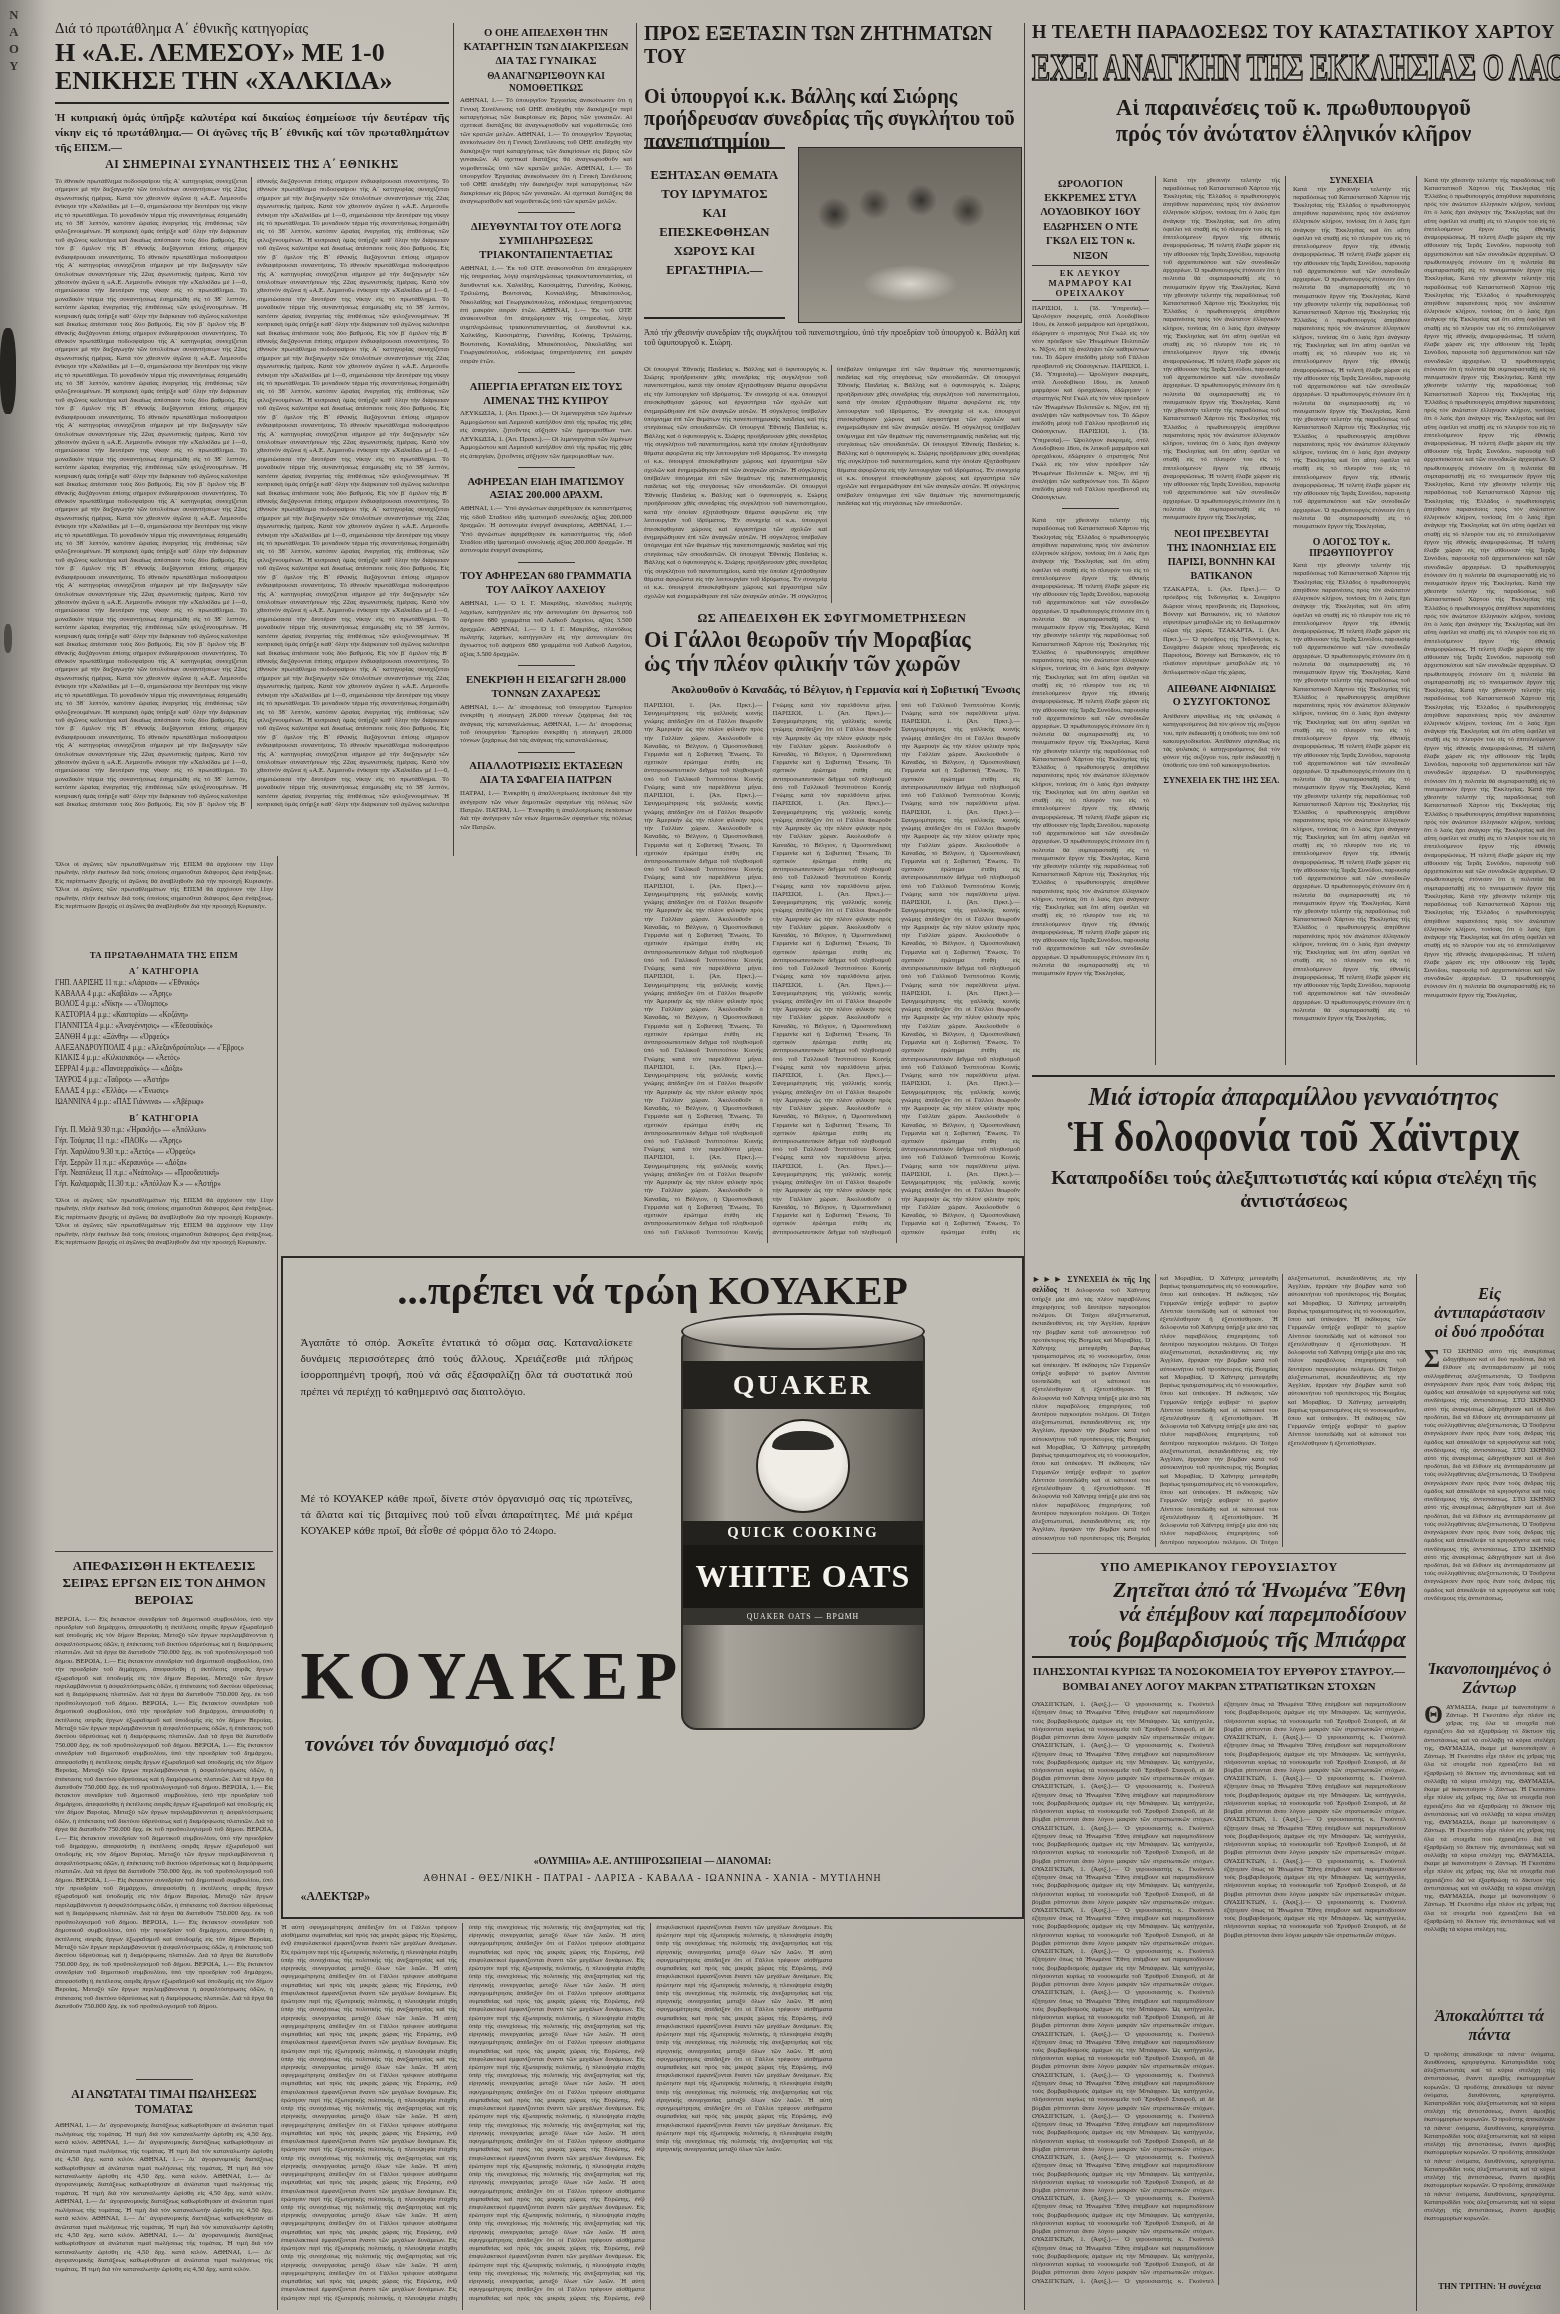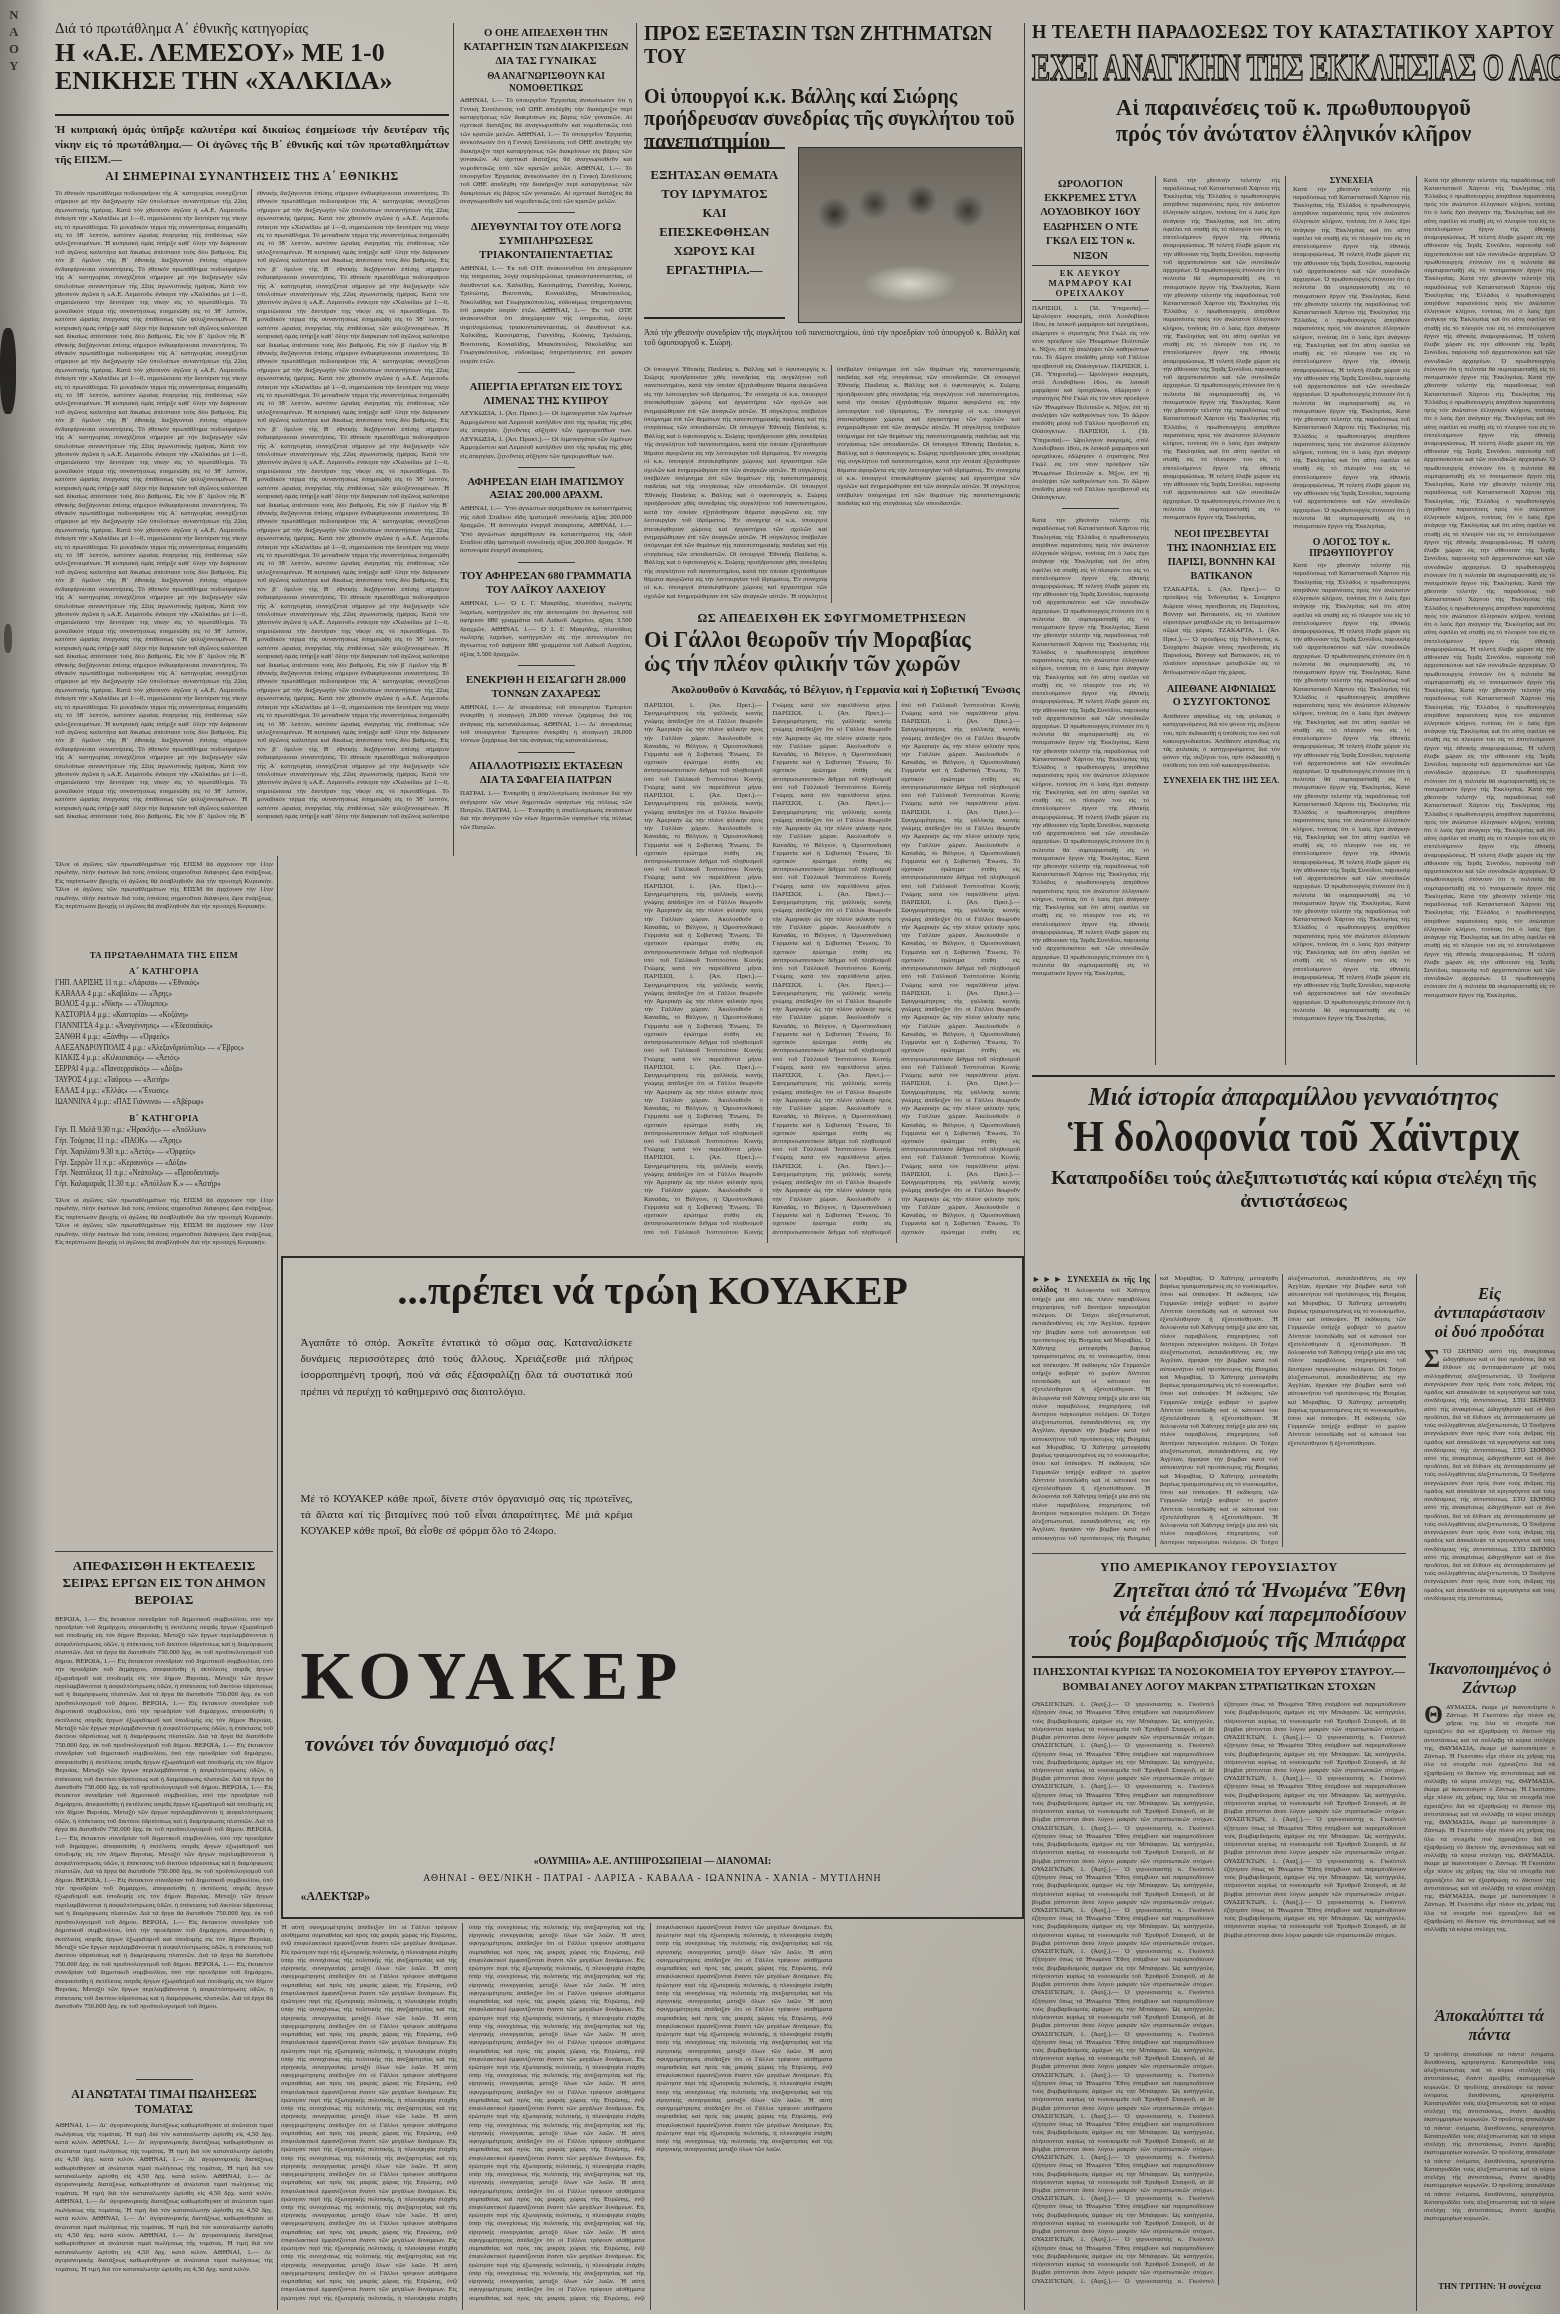--- a/index.html
+++ b/index.html
@@ -79,21 +79,21 @@
   <div class="vrule" style="left:1155px;top:176px;height:889px;"></div>
   <div class="vrule" style="left:1285px;top:176px;height:889px;"></div>
   <div class="vrule" style="left:1416px;top:176px;height:889px;"></div>
   <div class="vrule" style="left:1416px;top:1274px;height:1037px;"></div>
   <div class="hrule" style="left:55px;top:1551px;width:218px;"></div>
   <div class="hrule" style="left:1032px;top:1553px;width:374px;"></div>
 
   <section class="abs" style="left:55px;top:19.5px;width:394px;height:837px;overflow:hidden;">
     <div style="font-size:14.6px;margin-bottom:2px;">Διά τό πρωτάθλημα Α΄ ἐθνικῆς κατηγορίας</div>
     <div class="b" style="font-size:26px;line-height:1.08;">Η «Α.Ε. ΛΕΜΕΣΟΥ» ΜΕ 1-0</div>
-    <div class="b" style="font-size:26px;line-height:1.08;border-bottom:2px solid #26251f;padding-bottom:19px;">ΕΝΙΚΗΣΕ ΤΗΝ «ΧΑΛΚΙΔΑ»</div>
+    <div class="b" style="font-size:26px;line-height:1.08;border-bottom:2px solid #26251f;padding-bottom:7px;">ΕΝΙΚΗΣΕ ΤΗΝ «ΧΑΛΚΙΔΑ»</div>
     <div class="b jt" style="font-size:11.2px;line-height:1.3;margin:6.8px 0 3.9px 0;">Ἡ κυπριακή ὁμάς ὑπῆρξε καλυτέρα καί δικαίως ἐσημείωσε τήν δευτέραν τῆς νίκην εἰς τό πρωτάθλημα.— Οἱ ἀγῶνες τῆς Β΄ ἐθνικῆς καί τῶν πρωταθλημάτων τῆς ΕΠΣΜ.—</div>
     <div class="b ctr" style="font-size:11.7px;margin:3.9px 0 5.9px 0;letter-spacing:0.5px;">ΑΙ ΣΗΜΕΡΙΝΑΙ ΣΥΝΑΝΤΗΣΕΙΣ ΤΗΣ Α΄ ΕΘΝΙΚΗΣ</div>
     <div style="height:632px;">
       <div class="body-sm cols2">Τό ἐθνικόν πρωτάθλημα ποδοσφαίρου τῆς Α΄ κατηγορίας συνεχίζεται σήμερον μέ τήν διεξαγωγήν τῶν ὑπολοίπων συναντήσεων τῆς 22ας ἀγωνιστικῆς ἡμέρας. Κατά τόν χθεσινόν ἀγῶνα ἡ «Α.Ε. Λεμεσοῦ» ἐνίκησε τήν «Χαλκίδα» μέ 1—0, σημειώσασα τήν δευτέραν της νίκην εἰς τό πρωτάθλημα. Τό μοναδικόν τέρμα τῆς συναντήσεως ἐσημειώθη εἰς τό 38΄ λεπτόν, κατόπιν ὡραίας ἐνεργείας τῆς ἐπιθέσεως τῶν φιλοξενουμένων. Ἡ κυπριακή ὁμάς ὑπῆρξε καθ᾿ ὅλην τήν διάρκειαν τοῦ ἀγῶνος καλυτέρα καί δικαίως ἀπέσπασε τούς δύο βαθμούς. Εἰς τόν β΄ ὅμιλον τῆς Β΄ ἐθνικῆς διεξάγονται ἐπίσης σήμερον ἐνδιαφέρουσαι συναντήσεις. Τό ἐθνικόν πρωτάθλημα ποδοσφαίρου τῆς Α΄ κατηγορίας συνεχίζεται σήμερον μέ τήν διεξαγωγήν τῶν ὑπολοίπων συναντήσεων τῆς 22ας ἀγωνιστικῆς ἡμέρας. Κατά τόν χθεσινόν ἀγῶνα ἡ «Α.Ε. Λεμεσοῦ» ἐνίκησε τήν «Χαλκίδα» μέ 1—0, σημειώσασα τήν δευτέραν της νίκην εἰς τό πρωτάθλημα. Τό μοναδικόν τέρμα τῆς συναντήσεως ἐσημειώθη εἰς τό 38΄ λεπτόν, κατόπιν ὡραίας ἐνεργείας τῆς ἐπιθέσεως τῶν φιλοξενουμένων. Ἡ κυπριακή ὁμάς ὑπῆρξε καθ᾿ ὅλην τήν διάρκειαν τοῦ ἀγῶνος καλυτέρα καί δικαίως ἀπέσπασε τούς δύο βαθμούς. Εἰς τόν β΄ ὅμιλον τῆς Β΄ ἐθνικῆς διεξάγονται ἐπίσης σήμερον ἐνδιαφέρουσαι συναντήσεις. Τό ἐθνικόν πρωτάθλημα ποδοσφαίρου τῆς Α΄ κατηγορίας συνεχίζεται σήμερον μέ τήν διεξαγωγήν τῶν ὑπολοίπων συναντήσεων τῆς 22ας ἀγωνιστικῆς ἡμέρας. Κατά τόν χθεσινόν ἀγῶνα ἡ «Α.Ε. Λεμεσοῦ» ἐνίκησε τήν «Χαλκίδα» μέ 1—0, σημειώσασα τήν δευτέραν της νίκην εἰς τό πρωτάθλημα. Τό μοναδικόν τέρμα τῆς συναντήσεως ἐσημειώθη εἰς τό 38΄ λεπτόν, κατόπιν ὡραίας ἐνεργείας τῆς ἐπιθέσεως τῶν φιλοξενουμένων. Ἡ κυπριακή ὁμάς ὑπῆρξε καθ᾿ ὅλην τήν διάρκειαν τοῦ ἀγῶνος καλυτέρα καί δικαίως ἀπέσπασε τούς δύο βαθμούς. Εἰς τόν β΄ ὅμιλον τῆς Β΄ ἐθνικῆς διεξάγονται ἐπίσης σήμερον ἐνδιαφέρουσαι συναντήσεις. Τό ἐθνικόν πρωτάθλημα ποδοσφαίρου τῆς Α΄ κατηγορίας συνεχίζεται σήμερον μέ τήν διεξαγωγήν τῶν ὑπολοίπων συναντήσεων τῆς 22ας ἀγωνιστικῆς ἡμέρας. Κατά τόν χθεσινόν ἀγῶνα ἡ «Α.Ε. Λεμεσοῦ» ἐνίκησε τήν «Χαλκίδα» μέ 1—0, σημειώσασα τήν δευτέραν της νίκην εἰς τό πρωτάθλημα. Τό μοναδικόν τέρμα τῆς συναντήσεως ἐσημειώθη εἰς τό 38΄ λεπτόν, κατόπιν ὡραίας ἐνεργείας τῆς ἐπιθέσεως τῶν φιλοξενουμένων. Ἡ κυπριακή ὁμάς ὑπῆρξε καθ᾿ ὅλην τήν διάρκειαν τοῦ ἀγῶνος καλυτέρα καί δικαίως ἀπέσπασε τούς δύο βαθμούς. Εἰς τόν β΄ ὅμιλον τῆς Β΄ ἐθνικῆς διεξάγονται ἐπίσης σήμερον ἐνδιαφέρουσαι συναντήσεις. Τό ἐθνικόν πρωτάθλημα ποδοσφαίρου τῆς Α΄ κατηγορίας συνεχίζεται σήμερον μέ τήν διεξαγωγήν τῶν ὑπολοίπων συναντήσεων τῆς 22ας ἀγωνιστικῆς ἡμέρας. Κατά τόν χθεσινόν ἀγῶνα ἡ «Α.Ε. Λεμεσοῦ» ἐνίκησε τήν «Χαλκίδα» μέ 1—0, σημειώσασα τήν δευτέραν της νίκην εἰς τό πρωτάθλημα. Τό μοναδικόν τέρμα τῆς συναντήσεως ἐσημειώθη εἰς τό 38΄ λεπτόν, κατόπιν ὡραίας ἐνεργείας τῆς ἐπιθέσεως τῶν φιλοξενουμένων. Ἡ κυπριακή ὁμάς ὑπῆρξε καθ᾿ ὅλην τήν διάρκειαν τοῦ ἀγῶνος καλυτέρα καί δικαίως ἀπέσπασε τούς δύο βαθμούς. Εἰς τόν β΄ ὅμιλον τῆς Β΄ ἐθνικῆς διεξάγονται ἐπίσης σήμερον ἐνδιαφέρουσαι συναντήσεις. Τό ἐθνικόν πρωτάθλημα ποδοσφαίρου τῆς Α΄ κατηγορίας συνεχίζεται σήμερον μέ τήν διεξαγωγήν τῶν ὑπολοίπων συναντήσεων τῆς 22ας ἀγωνιστικῆς ἡμέρας. Κατά τόν χθεσινόν ἀγῶνα ἡ «Α.Ε. Λεμεσοῦ» ἐνίκησε τήν «Χαλκίδα» μέ 1—0, σημειώσασα τήν δευτέραν της νίκην εἰς τό πρωτάθλημα. Τό μοναδικόν τέρμα τῆς συναντήσεως ἐσημειώθη εἰς τό 38΄ λεπτόν, κατόπιν ὡραίας ἐνεργείας τῆς ἐπιθέσεως τῶν φιλοξενουμένων. Ἡ κυπριακή ὁμάς ὑπῆρξε καθ᾿ ὅλην τήν διάρκειαν τοῦ ἀγῶνος καλυτέρα καί δικαίως ἀπέσπασε τούς δύο βαθμούς. Εἰς τόν β΄ ὅμιλον τῆς Β΄ ἐθνικῆς διεξάγονται ἐπίσης σήμερον ἐνδιαφέρουσαι συναντήσεις. Τό ἐθνικόν πρωτάθλημα ποδοσφαίρου τῆς Α΄ κατηγορίας συνεχίζεται σήμερον μέ τήν διεξαγωγήν τῶν ὑπολοίπων συναντήσεων τῆς 22ας ἀγωνιστικῆς ἡμέρας. Κατά τόν χθεσινόν ἀγῶνα ἡ «Α.Ε. Λεμεσοῦ» ἐνίκησε τήν «Χαλκίδα» μέ 1—0, σημειώσασα τήν δευτέραν της νίκην εἰς τό πρωτάθλημα. Τό μοναδικόν τέρμα τῆς συναντήσεως ἐσημειώθη εἰς τό 38΄ λεπτόν, κατόπιν ὡραίας ἐνεργείας τῆς ἐπιθέσεως τῶν φιλοξενουμένων. Ἡ κυπριακή ὁμάς ὑπῆρξε καθ᾿ ὅλην τήν διάρκειαν τοῦ ἀγῶνος καλυτέρα καί δικαίως ἀπέσπασε τούς δύο βαθμούς. Εἰς τόν β΄ ὅμιλον τῆς Β΄ ἐθνικῆς διεξάγονται ἐπίσης σήμερον ἐνδιαφέρουσαι συναντήσεις. Τό ἐθνικόν πρωτάθλημα ποδοσφαίρου τῆς Α΄ κατηγορίας συνεχίζεται σήμερον μέ τήν διεξαγωγήν τῶν ὑπολοίπων συναντήσεων τῆς 22ας ἀγωνιστικῆς ἡμέρας. Κατά τόν χθεσινόν ἀγῶνα ἡ «Α.Ε. Λεμεσοῦ» ἐνίκησε τήν «Χαλκίδα» μέ 1—0, σημειώσασα τήν δευτέραν της νίκην εἰς τό πρωτάθλημα. Τό μοναδικόν τέρμα τῆς συναντήσεως ἐσημειώθη εἰς τό 38΄ λεπτόν, κατόπιν ὡραίας ἐνεργείας τῆς ἐπιθέσεως τῶν φιλοξενουμένων. Ἡ κυπριακή ὁμάς ὑπῆρξε καθ᾿ ὅλην τήν διάρκειαν τοῦ ἀγῶνος καλυτέρα καί δικαίως ἀπέσπασε τούς δύο βαθμούς. Εἰς τόν β΄ ὅμιλον τῆς Β΄ ἐθνικῆς διεξάγονται ἐπίσης σήμερον ἐνδιαφέρουσαι συναντήσεις. Τό ἐθνικόν πρωτάθλημα ποδοσφαίρου τῆς Α΄ κατηγορίας συνεχίζεται σήμερον μέ τήν διεξαγωγήν τῶν ὑπολοίπων συναντήσεων τῆς 22ας ἀγωνιστικῆς ἡμέρας. Κατά τόν χθεσινόν ἀγῶνα ἡ «Α.Ε. Λεμεσοῦ» ἐνίκησε τήν «Χαλκίδα» μέ 1—0, σημειώσασα τήν δευτέραν της νίκην εἰς τό πρωτάθλημα. Τό μοναδικόν τέρμα τῆς συναντήσεως ἐσημειώθη εἰς τό 38΄ λεπτόν, κατόπιν ὡραίας ἐνεργείας τῆς ἐπιθέσεως τῶν φιλοξενουμένων. Ἡ κυπριακή ὁμάς ὑπῆρξε καθ᾿ ὅλην τήν διάρκειαν τοῦ ἀγῶνος καλυτέρα καί δικαίως ἀπέσπασε τούς δύο βαθμούς. Εἰς τόν β΄ ὅμιλον τῆς Β΄ ἐθνικῆς διεξάγονται ἐπίσης σήμερον ἐνδιαφέρουσαι συναντήσεις. Τό ἐθνικόν πρωτάθλημα ποδοσφαίρου τῆς Α΄ κατηγορίας συνεχίζεται σήμερον μέ τήν διεξαγωγήν τῶν ὑπολοίπων συναντήσεων τῆς 22ας ἀγωνιστικῆς ἡμέρας. Κατά τόν χθεσινόν ἀγῶνα ἡ «Α.Ε. Λεμεσοῦ» ἐνίκησε τήν «Χαλκίδα» μέ 1—0, σημειώσασα τήν δευτέραν της νίκην εἰς τό πρωτάθλημα. Τό μοναδικόν τέρμα τῆς συναντήσεως ἐσημειώθη εἰς τό 38΄ λεπτόν, κατόπιν ὡραίας ἐνεργείας τῆς ἐπιθέσεως τῶν φιλοξενουμένων. Ἡ κυπριακή ὁμάς ὑπῆρξε καθ᾿ ὅλην τήν διάρκειαν τοῦ ἀγῶνος καλυτέρα καί δικαίως ἀπέσπασε τούς δύο βαθμούς. Εἰς τόν β΄ ὅμιλον τῆς Β΄ ἐθνικῆς διεξάγονται ἐπίσης σήμερον ἐνδιαφέρουσαι συναντήσεις. Τό ἐθνικόν πρωτάθλημα ποδοσφαίρου τῆς Α΄ κατηγορίας συνεχίζεται σήμερον μέ τήν διεξαγωγήν τῶν ὑπολοίπων συναντήσεων τῆς 22ας ἀγωνιστικῆς ἡμέρας. Κατά τόν χθεσινόν ἀγῶνα ἡ «Α.Ε. Λεμεσοῦ» ἐνίκησε τήν «Χαλκίδα» μέ 1—0, σημειώσασα τήν δευτέραν της νίκην εἰς τό πρωτάθλημα. Τό μοναδικόν τέρμα τῆς συναντήσεως ἐσημειώθη εἰς τό 38΄ λεπτόν, κατόπιν ὡραίας ἐνεργείας τῆς ἐπιθέσεως τῶν φιλοξενουμένων. Ἡ κυπριακή ὁμάς ὑπῆρξε καθ᾿ ὅλην τήν διάρκειαν τοῦ ἀγῶνος καλυτέρα καί δικαίως ἀπέσπασε τούς δύο βαθμούς. Εἰς τόν β΄ ὅμιλον τῆς Β΄ ἐθνικῆς διεξάγονται ἐπίσης σήμερον ἐνδιαφέρουσαι συναντήσεις. Τό ἐθνικόν πρωτάθλημα ποδοσφαίρου τῆς Α΄ κατηγορίας συνεχίζεται σήμερον μέ τήν διεξαγωγήν τῶν ὑπολοίπων συναντήσεων τῆς 22ας ἀγωνιστικῆς ἡμέρας. Κατά τόν χθεσινόν ἀγῶνα ἡ «Α.Ε. Λεμεσοῦ» ἐνίκησε τήν «Χαλκίδα» μέ 1—0, σημειώσασα τήν δευτέραν της νίκην εἰς τό πρωτάθλημα. Τό μοναδικόν τέρμα τῆς συναντήσεως ἐσημειώθη εἰς τό 38΄ λεπτόν, κατόπιν ὡραίας ἐνεργείας τῆς ἐπιθέσεως τῶν φιλοξενουμένων. Ἡ κυπριακή ὁμάς ὑπῆρξε καθ᾿ ὅλην τήν διάρκειαν τοῦ ἀγῶνος καλυτέρα καί δικαίως ἀπέσπασε τούς δύο βαθμούς. Εἰς τόν β΄ ὅμιλον τῆς Β΄ ἐθνικῆς διεξάγονται ἐπίσης σήμερον ἐνδιαφέρουσαι συναντήσεις. Τό ἐθνικόν πρωτάθλημα ποδοσφαίρου τῆς Α΄ κατηγορίας συνεχίζεται σήμερον μέ τήν διεξαγωγήν τῶν ὑπολοίπων συναντήσεων τῆς 22ας ἀγωνιστικῆς ἡμέρας. Κατά τόν χθεσινόν ἀγῶνα ἡ «Α.Ε. Λεμεσοῦ» ἐνίκησε τήν «Χαλκίδα» μέ 1—0, σημειώσασα τήν δευτέραν της νίκην εἰς τό πρωτάθλημα. Τό μοναδικόν τέρμα τῆς συναντήσεως ἐσημειώθη εἰς τό 38΄ λεπτόν, κατόπιν ὡραίας ἐνεργείας τῆς ἐπιθέσεως τῶν φιλοξενουμένων. Ἡ κυπριακή ὁμάς ὑπῆρξε καθ᾿ ὅλην τήν διάρκειαν τοῦ ἀγῶνος καλυτέρα καί δικαίως ἀπέσπασε τούς δύο βαθμούς. Εἰς τόν β΄ ὅμιλον τῆς Β΄ ἐθνικῆς διεξάγονται ἐπίσης σήμερον ἐνδιαφέρουσαι συναντήσεις. Τό ἐθνικόν πρωτάθλημα ποδοσφαίρου τῆς Α΄ κατηγορίας συνεχίζεται σήμερον μέ τήν διεξαγωγήν τῶν ὑπολοίπων συναντήσεων τῆς 22ας ἀγωνιστικῆς ἡμέρας. Κατά τόν χθεσινόν ἀγῶνα ἡ «Α.Ε. Λεμεσοῦ» ἐνίκησε τήν «Χαλκίδα» μέ 1—0, σημειώσασα τήν δευτέραν της νίκην εἰς τό πρωτάθλημα. Τό μοναδικόν τέρμα τῆς συναντήσεως ἐσημειώθη εἰς τό 38΄ λεπτόν, κατόπιν ὡραίας ἐνεργείας τῆς ἐπιθέσεως τῶν φιλοξενουμένων. Ἡ κυπριακή ὁμάς ὑπῆρξε καθ᾿ ὅλην τήν διάρκειαν τοῦ ἀγῶνος καλυτέρα καί δικαίως ἀπέσπασε τούς δύο βαθμούς. Εἰς τόν β΄ ὅμιλον τῆς Β΄ ἐθνικῆς διεξάγονται ἐπίσης σήμερον ἐνδιαφέρουσαι συναντήσεις. Τό ἐθνικόν πρωτάθλημα ποδοσφαίρου τῆς Α΄ κατηγορίας συνεχίζεται σήμερον μέ τήν διεξαγωγήν τῶν ὑπολοίπων συναντήσεων τῆς 22ας ἀγωνιστικῆς ἡμέρας. Κατά τόν χθεσινόν ἀγῶνα ἡ «Α.Ε. Λεμεσοῦ» ἐνίκησε τήν «Χαλκίδα» μέ 1—0, σημειώσασα τήν δευτέραν της νίκην εἰς τό πρωτάθλημα. Τό μοναδικόν τέρμα τῆς συναντήσεως ἐσημειώθη εἰς τό 38΄ λεπτόν, κατόπιν ὡραίας ἐνεργείας τῆς ἐπιθέσεως τῶν φιλοξενουμένων. Ἡ κυπριακή ὁμάς ὑπῆρξε καθ᾿ ὅλην τήν διάρκειαν τοῦ ἀγῶνος καλυτέρα καί δικαίως ἀπέσπασε τούς δύο βαθμούς. Εἰς τόν β΄ ὅμιλον τῆς Β΄ ἐθνικῆς διεξάγονται ἐπίσης σήμερον ἐνδιαφέρουσαι συναντήσεις. Τό ἐθνικόν πρωτάθλημα ποδοσφαίρου τῆς Α΄ κατηγορίας συνεχίζεται σήμερον μέ τήν διεξαγωγήν τῶν ὑπολοίπων συναντήσεων τῆς 22ας ἀγωνιστικῆς ἡμέρας. Κατά τόν χθεσινόν ἀγῶνα ἡ «Α.Ε. Λεμεσοῦ» ἐνίκησε τήν «Χαλκίδα» μέ 1—0, σημειώσασα τήν δευτέραν της νίκην εἰς τό πρωτάθλημα. Τό μοναδικόν τέρμα τῆς συναντήσεως ἐσημειώθη εἰς τό 38΄ λεπτόν, κατόπιν ὡραίας ἐνεργείας τῆς ἐπιθέσεως τῶν φιλοξενουμένων. Ἡ κυπριακή ὁμάς ὑπῆρξε καθ᾿ ὅλην τήν διάρκειαν τοῦ ἀγῶνος καλυτέρα καί δικαίως ἀπέσπασε τούς δύο βαθμούς. Εἰς τόν β΄ ὅμιλον τῆς Β΄ ἐθνικῆς διεξάγονται ἐπίσης σήμερον ἐνδιαφέρουσαι συναντήσεις.</div>
     </div>
   </section>
 
   <section class="abs" style="left:55px;top:860px;width:218px;height:687px;overflow:hidden;">
     <div class="body-sm" style="height:84px;">Ὅλοι οἱ ἀγῶνες τῶν πρωταθλημάτων τῆς ΕΠΣΜ θά ἀρχίσουν τήν 11ην πρωϊνήν, πλήν ἐκείνων διά τούς ὁποίους σημειοῦται διάφορος ὥρα ἐνάρξεως. Εἰς περίπτωσιν βροχῆς οἱ ἀγῶνες θά ἀναβληθοῦν διά τήν προσεχῆ Κυριακήν. Ὅλοι οἱ ἀγῶνες τῶν πρωταθλημάτων τῆς ΕΠΣΜ θά ἀρχίσουν τήν 11ην πρωϊνήν, πλήν ἐκείνων διά τούς ὁποίους σημειοῦται διάφορος ὥρα ἐνάρξεως. Εἰς περίπτωσιν βροχῆς οἱ ἀγῶνες θά ἀναβληθοῦν διά τήν προσεχῆ Κυριακήν.</div>
     <div class="mini-head">ΤΑ ΠΡΩΤΑΘΛΗΜΑΤΑ ΤΗΣ ΕΠΣΜ</div>
@@ -251,20 +251,30 @@
   </section>
 
 
   <section class="abs" style="left:281px;top:1256px;width:739px;height:659px;border:2px solid #2b2a27;background:rgba(255,255,255,.06);overflow:hidden;">
     <div class="b ctr" style="font-size:41px;margin-top:7.8px;">...πρέπει νά τρώη ΚΟΥΑΚΕΡ</div>
     <div class="jt" style="position:absolute;left:17.6px;top:76px;width:332px;font-size:11.2px;line-height:1.45;">Ἀγαπᾶτε τό σπόρ. Ἀσκεῖτε ἐντατικά τό σῶμα σας. Καταναλίσκετε δυνάμεις περισσότερες ἀπό τούς ἄλλους. Χρειάζεσθε μιά πλήρως ἰσορροπημένη τροφή, πού νά σᾶς ἐξασφαλίζῃ ὅλα τά συστατικά πού πρέπει νά περιέχῃ τό καθημερινό σας διαιτολόγιο.</div>
     <div class="jt" style="position:absolute;left:17.6px;top:232px;width:332px;font-size:11.2px;line-height:1.45;">Μέ τό ΚΟΥΑΚΕΡ κάθε πρωΐ, δίνετε στόν ὀργανισμό σας τίς πρωτεΐνες, τά ἅλατα καί τίς βιταμίνες πού τοῦ εἶναι ἀπαραίτητες. Μέ μιά κρέμα ΚΟΥΑΚΕΡ κάθε πρωΐ, θά εἶσθε σέ φόρμα ὅλο τό 24ωρο.</div>
     <div class="b" style="position:absolute;left:17.6px;top:378px;font-size:68px;letter-spacing:7.8px;">ΚΟΥΑΚΕΡ</div>
     <div class="b i" style="position:absolute;left:21.5px;top:474px;font-size:21.5px;">τονώνει τόν δυναμισμό σας!</div>
 
+    <div class="can abs" style="left:398px;top:55px;width:244px;height:441px;">
+      <div class="lid"></div>
+      <div class="bodyc">
+        <div class="band-top">QUAKER</div>
+        <div class="portrait"></div>
+        <div class="band-qc">QUICK COOKING</div>
+        <div class="band-wo">WHITE OATS</div>
+        <div class="can-foot">QUAKER OATS — ΒΡΩΜΗ</div>
+      </div>
+    </div>
     <div class="b ctr" style="position:absolute;left:0;top:597px;width:100%;font-size:9.8px;">«ΟΛΥΜΠΙΑ» Α.Ε. ΑΝΤΙΠΡΟΣΩΠΕΙΑΙ — ΔΙΑΝΟΜΑΙ:</div>
     <div class="ctr" style="position:absolute;left:0;top:614px;width:100%;font-size:9.8px;letter-spacing:1px;">ΑΘΗΝΑΙ - ΘΕΣ/ΝΙΚΗ - ΠΑΤΡΑΙ - ΛΑΡΙΣΑ - ΚΑΒΑΛΑ - ΙΩΑΝΝΙΝΑ - ΧΑΝΙΑ - ΜΥΤΙΛΗΝΗ</div>
     <div class="b" style="position:absolute;left:17.6px;top:632px;font-size:11.7px;">«ΑΛΕΚΤΩΡ»</div>
   </section>
 
   <section class="abs" style="left:281px;top:1923px;width:739px;height:387px;">
     <div class="body-xs cols4">Ἡ αὐτή σφυγμομέτρησις ἀπέδειξεν ὅτι οἱ Γάλλοι τρέφουν αἰσθήματα συμπαθείας καί πρός τάς μικράς χώρας τῆς Εὐρώπης, ἐνῷ ἐπιφυλακτικοί ἐμφανίζονται ἔναντι τῶν μεγάλων δυνάμεων. Εἰς ἐρώτησιν περί τῆς ἐξωτερικῆς πολιτικῆς, ἡ πλειοψηφία ἐτάχθη ὑπέρ τῆς συνεχίσεως τῆς πολιτικῆς τῆς ἀνεξαρτησίας καί τῆς εἰρηνικῆς συνεργασίας μεταξύ ὅλων τῶν λαῶν. Ἡ αὐτή σφυγμομέτρησις ἀπέδειξεν ὅτι οἱ Γάλλοι τρέφουν αἰσθήματα συμπαθείας καί πρός τάς μικράς χώρας τῆς Εὐρώπης, ἐνῷ ἐπιφυλακτικοί ἐμφανίζονται ἔναντι τῶν μεγάλων δυνάμεων. Εἰς ἐρώτησιν περί τῆς ἐξωτερικῆς πολιτικῆς, ἡ πλειοψηφία ἐτάχθη ὑπέρ τῆς συνεχίσεως τῆς πολιτικῆς τῆς ἀνεξαρτησίας καί τῆς εἰρηνικῆς συνεργασίας μεταξύ ὅλων τῶν λαῶν. Ἡ αὐτή σφυγμομέτρησις ἀπέδειξεν ὅτι οἱ Γάλλοι τρέφουν αἰσθήματα συμπαθείας καί πρός τάς μικράς χώρας τῆς Εὐρώπης, ἐνῷ ἐπιφυλακτικοί ἐμφανίζονται ἔναντι τῶν μεγάλων δυνάμεων. Εἰς ἐρώτησιν περί τῆς ἐξωτερικῆς πολιτικῆς, ἡ πλειοψηφία ἐτάχθη ὑπέρ τῆς συνεχίσεως τῆς πολιτικῆς τῆς ἀνεξαρτησίας καί τῆς εἰρηνικῆς συνεργασίας μεταξύ ὅλων τῶν λαῶν. Ἡ αὐτή σφυγμομέτρησις ἀπέδειξεν ὅτι οἱ Γάλλοι τρέφουν αἰσθήματα συμπαθείας καί πρός τάς μικράς χώρας τῆς Εὐρώπης, ἐνῷ ἐπιφυλακτικοί ἐμφανίζονται ἔναντι τῶν μεγάλων δυνάμεων. Εἰς ἐρώτησιν περί τῆς ἐξωτερικῆς πολιτικῆς, ἡ πλειοψηφία ἐτάχθη ὑπέρ τῆς συνεχίσεως τῆς πολιτικῆς τῆς ἀνεξαρτησίας καί τῆς εἰρηνικῆς συνεργασίας μεταξύ ὅλων τῶν λαῶν. Ἡ αὐτή σφυγμομέτρησις ἀπέδειξεν ὅτι οἱ Γάλλοι τρέφουν αἰσθήματα συμπαθείας καί πρός τάς μικράς χώρας τῆς Εὐρώπης, ἐνῷ ἐπιφυλακτικοί ἐμφανίζονται ἔναντι τῶν μεγάλων δυνάμεων. Εἰς ἐρώτησιν περί τῆς ἐξωτερικῆς πολιτικῆς, ἡ πλειοψηφία ἐτάχθη ὑπέρ τῆς συνεχίσεως τῆς πολιτικῆς τῆς ἀνεξαρτησίας καί τῆς εἰρηνικῆς συνεργασίας μεταξύ ὅλων τῶν λαῶν. Ἡ αὐτή σφυγμομέτρησις ἀπέδειξεν ὅτι οἱ Γάλλοι τρέφουν αἰσθήματα συμπαθείας καί πρός τάς μικράς χώρας τῆς Εὐρώπης, ἐνῷ ἐπιφυλακτικοί ἐμφανίζονται ἔναντι τῶν μεγάλων δυνάμεων. Εἰς ἐρώτησιν περί τῆς ἐξωτερικῆς πολιτικῆς, ἡ πλειοψηφία ἐτάχθη ὑπέρ τῆς συνεχίσεως τῆς πολιτικῆς τῆς ἀνεξαρτησίας καί τῆς εἰρηνικῆς συνεργασίας μεταξύ ὅλων τῶν λαῶν. Ἡ αὐτή σφυγμομέτρησις ἀπέδειξεν ὅτι οἱ Γάλλοι τρέφουν αἰσθήματα συμπαθείας καί πρός τάς μικράς χώρας τῆς Εὐρώπης, ἐνῷ ἐπιφυλακτικοί ἐμφανίζονται ἔναντι τῶν μεγάλων δυνάμεων. Εἰς ἐρώτησιν περί τῆς ἐξωτερικῆς πολιτικῆς, ἡ πλειοψηφία ἐτάχθη ὑπέρ τῆς συνεχίσεως τῆς πολιτικῆς τῆς ἀνεξαρτησίας καί τῆς εἰρηνικῆς συνεργασίας μεταξύ ὅλων τῶν λαῶν. Ἡ αὐτή σφυγμομέτρησις ἀπέδειξεν ὅτι οἱ Γάλλοι τρέφουν αἰσθήματα συμπαθείας καί πρός τάς μικράς χώρας τῆς Εὐρώπης, ἐνῷ ἐπιφυλακτικοί ἐμφανίζονται ἔναντι τῶν μεγάλων δυνάμεων. Εἰς ἐρώτησιν περί τῆς ἐξωτερικῆς πολιτικῆς, ἡ πλειοψηφία ἐτάχθη ὑπέρ τῆς συνεχίσεως τῆς πολιτικῆς τῆς ἀνεξαρτησίας καί τῆς εἰρηνικῆς συνεργασίας μεταξύ ὅλων τῶν λαῶν. Ἡ αὐτή σφυγμομέτρησις ἀπέδειξεν ὅτι οἱ Γάλλοι τρέφουν αἰσθήματα συμπαθείας καί πρός τάς μικράς χώρας τῆς Εὐρώπης, ἐνῷ ἐπιφυλακτικοί ἐμφανίζονται ἔναντι τῶν μεγάλων δυνάμεων. Εἰς ἐρώτησιν περί τῆς ἐξωτερικῆς πολιτικῆς, ἡ πλειοψηφία ἐτάχθη ὑπέρ τῆς συνεχίσεως τῆς πολιτικῆς τῆς ἀνεξαρτησίας καί τῆς εἰρηνικῆς συνεργασίας μεταξύ ὅλων τῶν λαῶν. Ἡ αὐτή σφυγμομέτρησις ἀπέδειξεν ὅτι οἱ Γάλλοι τρέφουν αἰσθήματα συμπαθείας καί πρός τάς μικράς χώρας τῆς Εὐρώπης, ἐνῷ ἐπιφυλακτικοί ἐμφανίζονται ἔναντι τῶν μεγάλων δυνάμεων. Εἰς ἐρώτησιν περί τῆς ἐξωτερικῆς πολιτικῆς, ἡ πλειοψηφία ἐτάχθη ὑπέρ τῆς συνεχίσεως τῆς πολιτικῆς τῆς ἀνεξαρτησίας καί τῆς εἰρηνικῆς συνεργασίας μεταξύ ὅλων τῶν λαῶν. Ἡ αὐτή σφυγμομέτρησις ἀπέδειξεν ὅτι οἱ Γάλλοι τρέφουν αἰσθήματα συμπαθείας καί πρός τάς μικράς χώρας τῆς Εὐρώπης, ἐνῷ ἐπιφυλακτικοί ἐμφανίζονται ἔναντι τῶν μεγάλων δυνάμεων. Εἰς ἐρώτησιν περί τῆς ἐξωτερικῆς πολιτικῆς, ἡ πλειοψηφία ἐτάχθη ὑπέρ τῆς συνεχίσεως τῆς πολιτικῆς τῆς ἀνεξαρτησίας καί τῆς εἰρηνικῆς συνεργασίας μεταξύ ὅλων τῶν λαῶν. Ἡ αὐτή σφυγμομέτρησις ἀπέδειξεν ὅτι οἱ Γάλλοι τρέφουν αἰσθήματα συμπαθείας καί πρός τάς μικράς χώρας τῆς Εὐρώπης, ἐνῷ ἐπιφυλακτικοί ἐμφανίζονται ἔναντι τῶν μεγάλων δυνάμεων. Εἰς ἐρώτησιν περί τῆς ἐξωτερικῆς πολιτικῆς, ἡ πλειοψηφία ἐτάχθη ὑπέρ τῆς συνεχίσεως τῆς πολιτικῆς τῆς ἀνεξαρτησίας καί τῆς εἰρηνικῆς συνεργασίας μεταξύ ὅλων τῶν λαῶν. Ἡ αὐτή σφυγμομέτρησις ἀπέδειξεν ὅτι οἱ Γάλλοι τρέφουν αἰσθήματα συμπαθείας καί πρός τάς μικράς χώρας τῆς Εὐρώπης, ἐνῷ ἐπιφυλακτικοί ἐμφανίζονται ἔναντι τῶν μεγάλων δυνάμεων. Εἰς ἐρώτησιν περί τῆς ἐξωτερικῆς πολιτικῆς, ἡ πλειοψηφία ἐτάχθη ὑπέρ τῆς συνεχίσεως τῆς πολιτικῆς τῆς ἀνεξαρτησίας καί τῆς εἰρηνικῆς συνεργασίας μεταξύ ὅλων τῶν λαῶν. Ἡ αὐτή σφυγμομέτρησις ἀπέδειξεν ὅτι οἱ Γάλλοι τρέφουν αἰσθήματα συμπαθείας καί πρός τάς μικράς χώρας τῆς Εὐρώπης, ἐνῷ ἐπιφυλακτικοί ἐμφανίζονται ἔναντι τῶν μεγάλων δυνάμεων. Εἰς ἐρώτησιν περί τῆς ἐξωτερικῆς πολιτικῆς, ἡ πλειοψηφία ἐτάχθη ὑπέρ τῆς συνεχίσεως τῆς πολιτικῆς τῆς ἀνεξαρτησίας καί τῆς εἰρηνικῆς συνεργασίας μεταξύ ὅλων τῶν λαῶν. Ἡ αὐτή σφυγμομέτρησις ἀπέδειξεν ὅτι οἱ Γάλλοι τρέφουν αἰσθήματα συμπαθείας καί πρός τάς μικράς χώρας τῆς Εὐρώπης, ἐνῷ ἐπιφυλακτικοί ἐμφανίζονται ἔναντι τῶν μεγάλων δυνάμεων. Εἰς ἐρώτησιν περί τῆς ἐξωτερικῆς πολιτικῆς, ἡ πλειοψηφία ἐτάχθη ὑπέρ τῆς συνεχίσεως τῆς πολιτικῆς τῆς ἀνεξαρτησίας καί τῆς εἰρηνικῆς συνεργασίας μεταξύ ὅλων τῶν λαῶν. Ἡ αὐτή σφυγμομέτρησις ἀπέδειξεν ὅτι οἱ Γάλλοι τρέφουν αἰσθήματα συμπαθείας καί πρός τάς μικράς χώρας τῆς Εὐρώπης, ἐνῷ ἐπιφυλακτικοί ἐμφανίζονται ἔναντι τῶν μεγάλων δυνάμεων. Εἰς ἐρώτησιν περί τῆς ἐξωτερικῆς πολιτικῆς, ἡ πλειοψηφία ἐτάχθη ὑπέρ τῆς συνεχίσεως τῆς πολιτικῆς τῆς ἀνεξαρτησίας καί τῆς εἰρηνικῆς συνεργασίας μεταξύ ὅλων τῶν λαῶν. Ἡ αὐτή σφυγμομέτρησις ἀπέδειξεν ὅτι οἱ Γάλλοι τρέφουν αἰσθήματα συμπαθείας καί πρός τάς μικράς χώρας τῆς Εὐρώπης, ἐνῷ ἐπιφυλακτικοί ἐμφανίζονται ἔναντι τῶν μεγάλων δυνάμεων. Εἰς ἐρώτησιν περί τῆς ἐξωτερικῆς πολιτικῆς, ἡ πλειοψηφία ἐτάχθη ὑπέρ τῆς συνεχίσεως τῆς πολιτικῆς τῆς ἀνεξαρτησίας καί τῆς εἰρηνικῆς συνεργασίας μεταξύ ὅλων τῶν λαῶν. Ἡ αὐτή σφυγμομέτρησις ἀπέδειξεν ὅτι οἱ Γάλλοι τρέφουν αἰσθήματα συμπαθείας καί πρός τάς μικράς χώρας τῆς Εὐρώπης, ἐνῷ ἐπιφυλακτικοί ἐμφανίζονται ἔναντι τῶν μεγάλων δυνάμεων. Εἰς ἐρώτησιν περί τῆς ἐξωτερικῆς πολιτικῆς, ἡ πλειοψηφία ἐτάχθη ὑπέρ τῆς συνεχίσεως τῆς πολιτικῆς τῆς ἀνεξαρτησίας καί τῆς εἰρηνικῆς συνεργασίας μεταξύ ὅλων τῶν λαῶν. Ἡ αὐτή σφυγμομέτρησις ἀπέδειξεν ὅτι οἱ Γάλλοι τρέφουν αἰσθήματα συμπαθείας καί πρός τάς μικράς χώρας τῆς Εὐρώπης, ἐνῷ ἐπιφυλακτικοί ἐμφανίζονται ἔναντι τῶν μεγάλων δυνάμεων. Εἰς ἐρώτησιν περί τῆς ἐξωτερικῆς πολιτικῆς, ἡ πλειοψηφία ἐτάχθη ὑπέρ τῆς συνεχίσεως τῆς πολιτικῆς τῆς ἀνεξαρτησίας καί τῆς εἰρηνικῆς συνεργασίας μεταξύ ὅλων τῶν λαῶν. Ἡ αὐτή σφυγμομέτρησις ἀπέδειξεν ὅτι οἱ Γάλλοι τρέφουν αἰσθήματα συμπαθείας καί πρός τάς μικράς χώρας τῆς Εὐρώπης, ἐνῷ ἐπιφυλακτικοί ἐμφανίζονται ἔναντι τῶν μεγάλων δυνάμεων. Εἰς ἐρώτησιν περί τῆς ἐξωτερικῆς πολιτικῆς, ἡ πλειοψηφία ἐτάχθη ὑπέρ τῆς συνεχίσεως τῆς πολιτικῆς τῆς ἀνεξαρτησίας καί τῆς εἰρηνικῆς συνεργασίας μεταξύ ὅλων τῶν λαῶν.</div>
   </section>
 
 </div>

